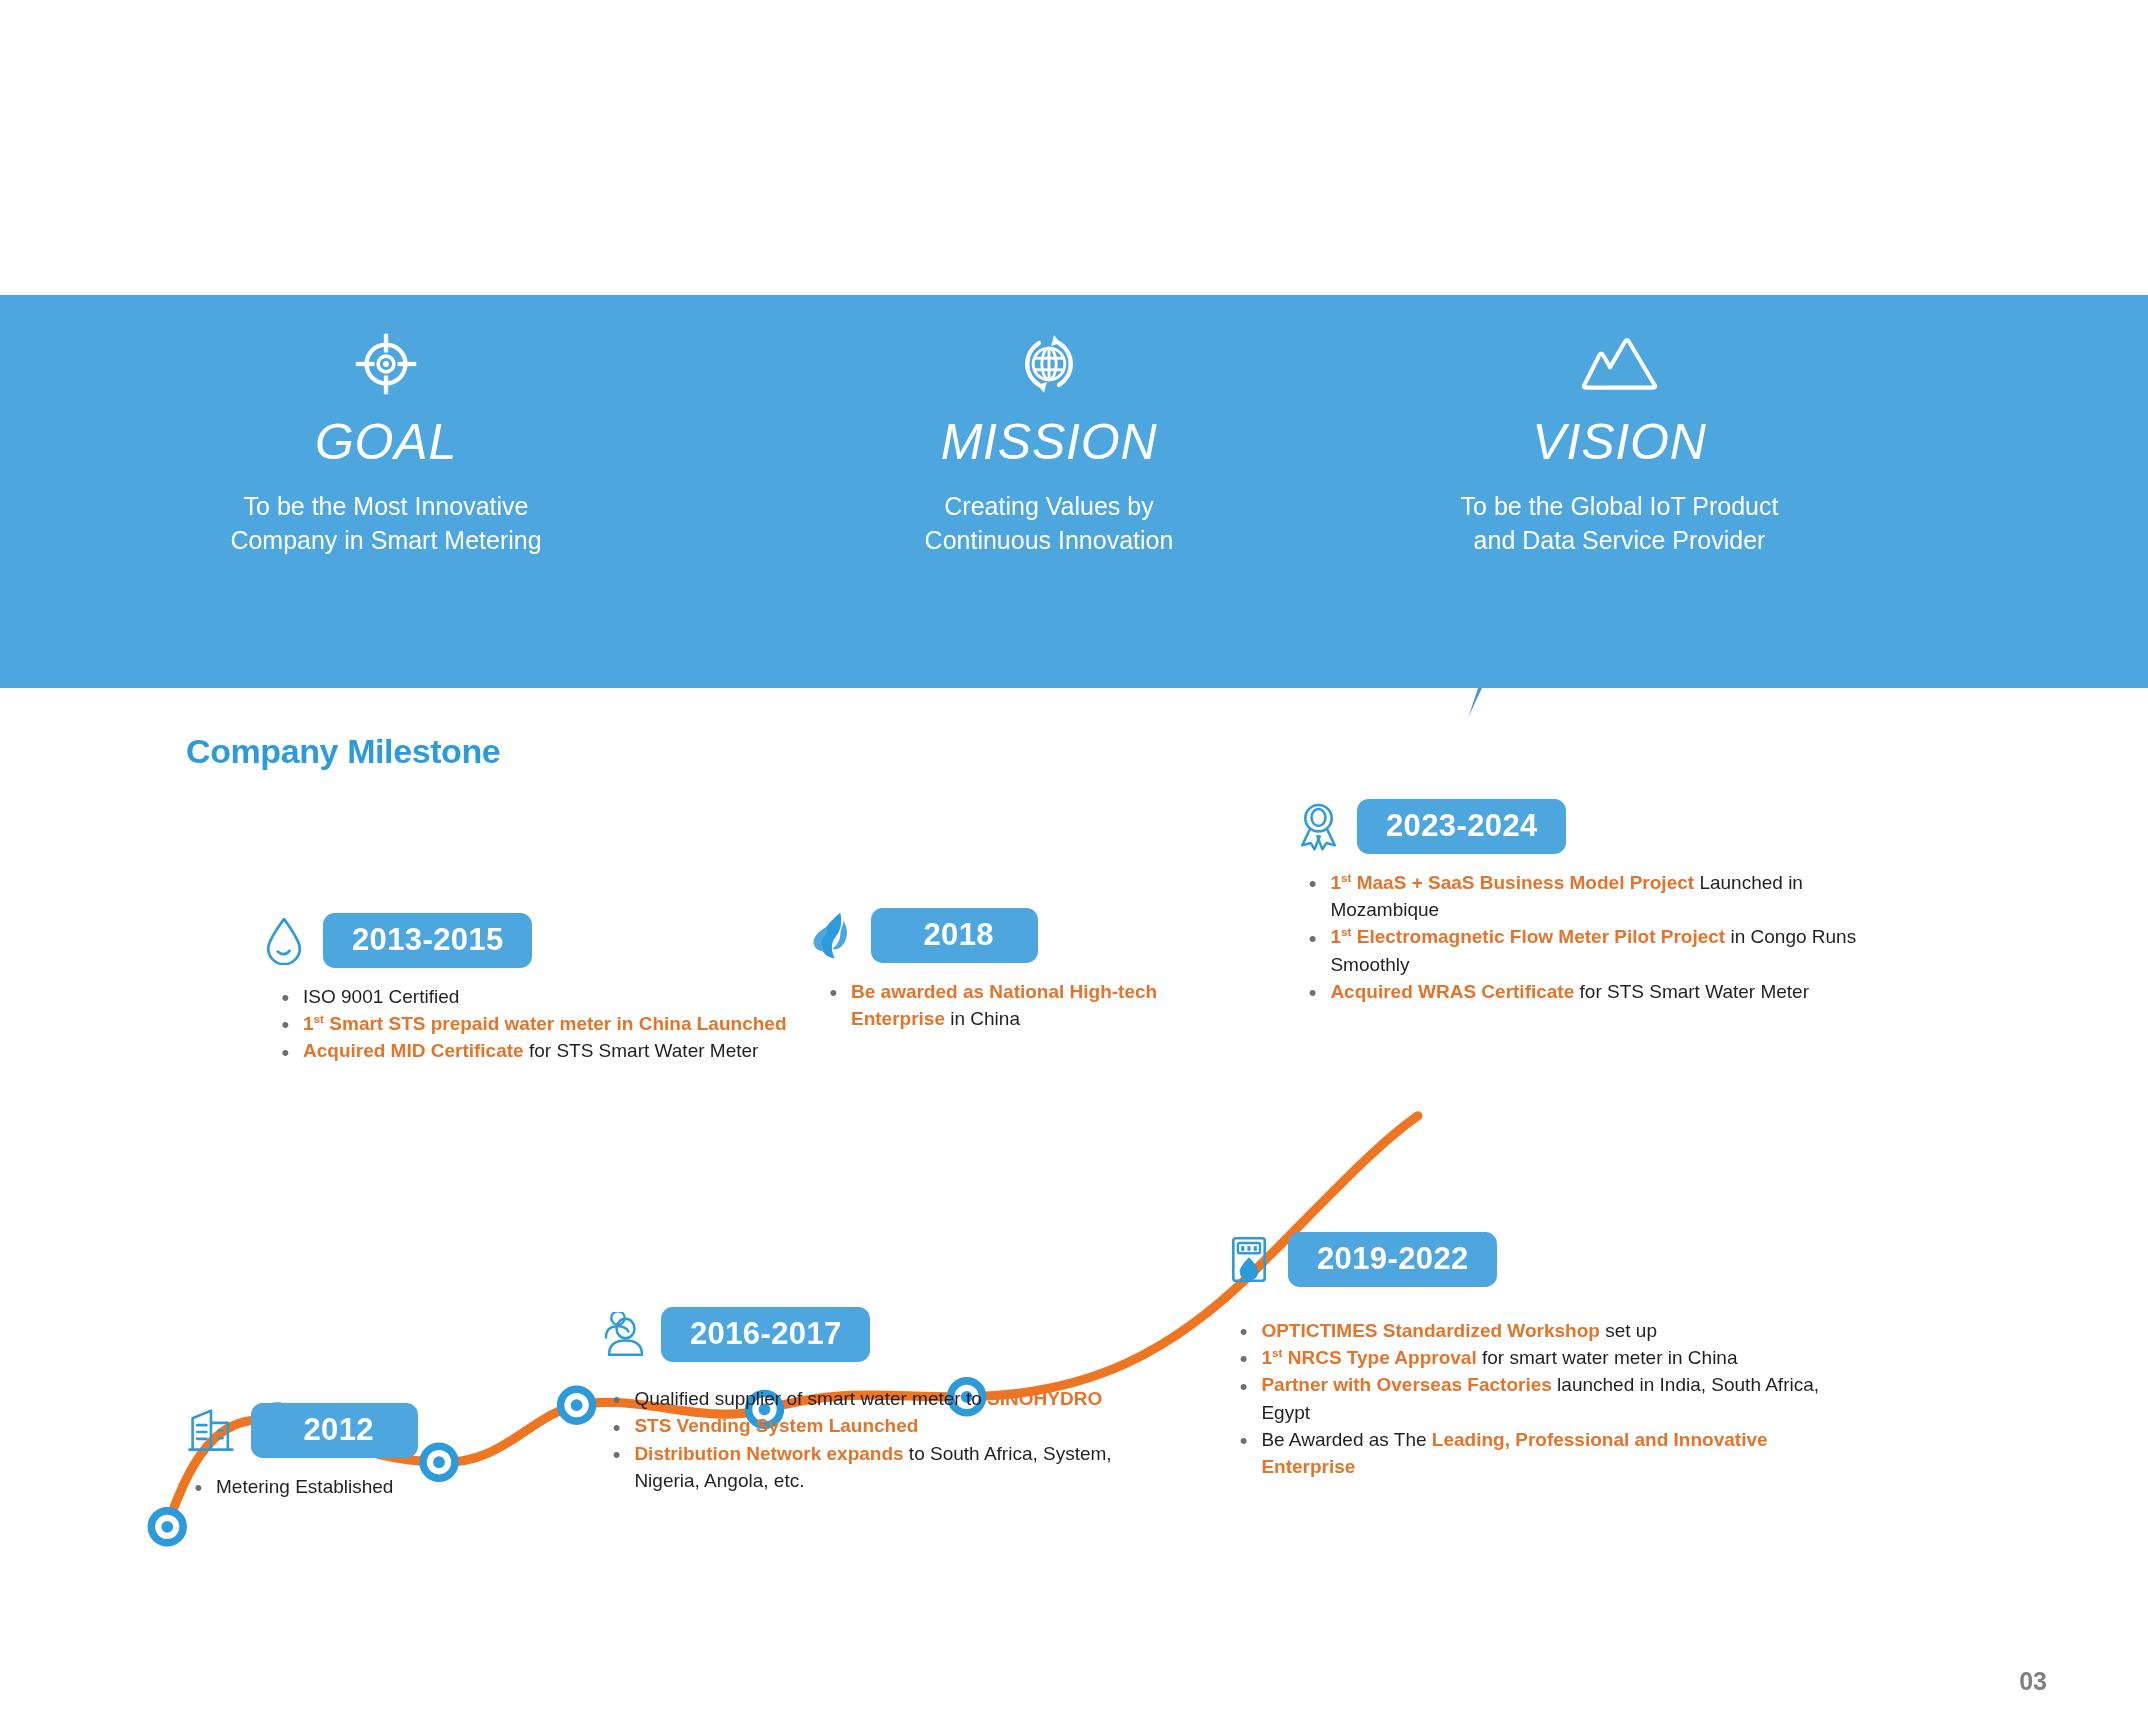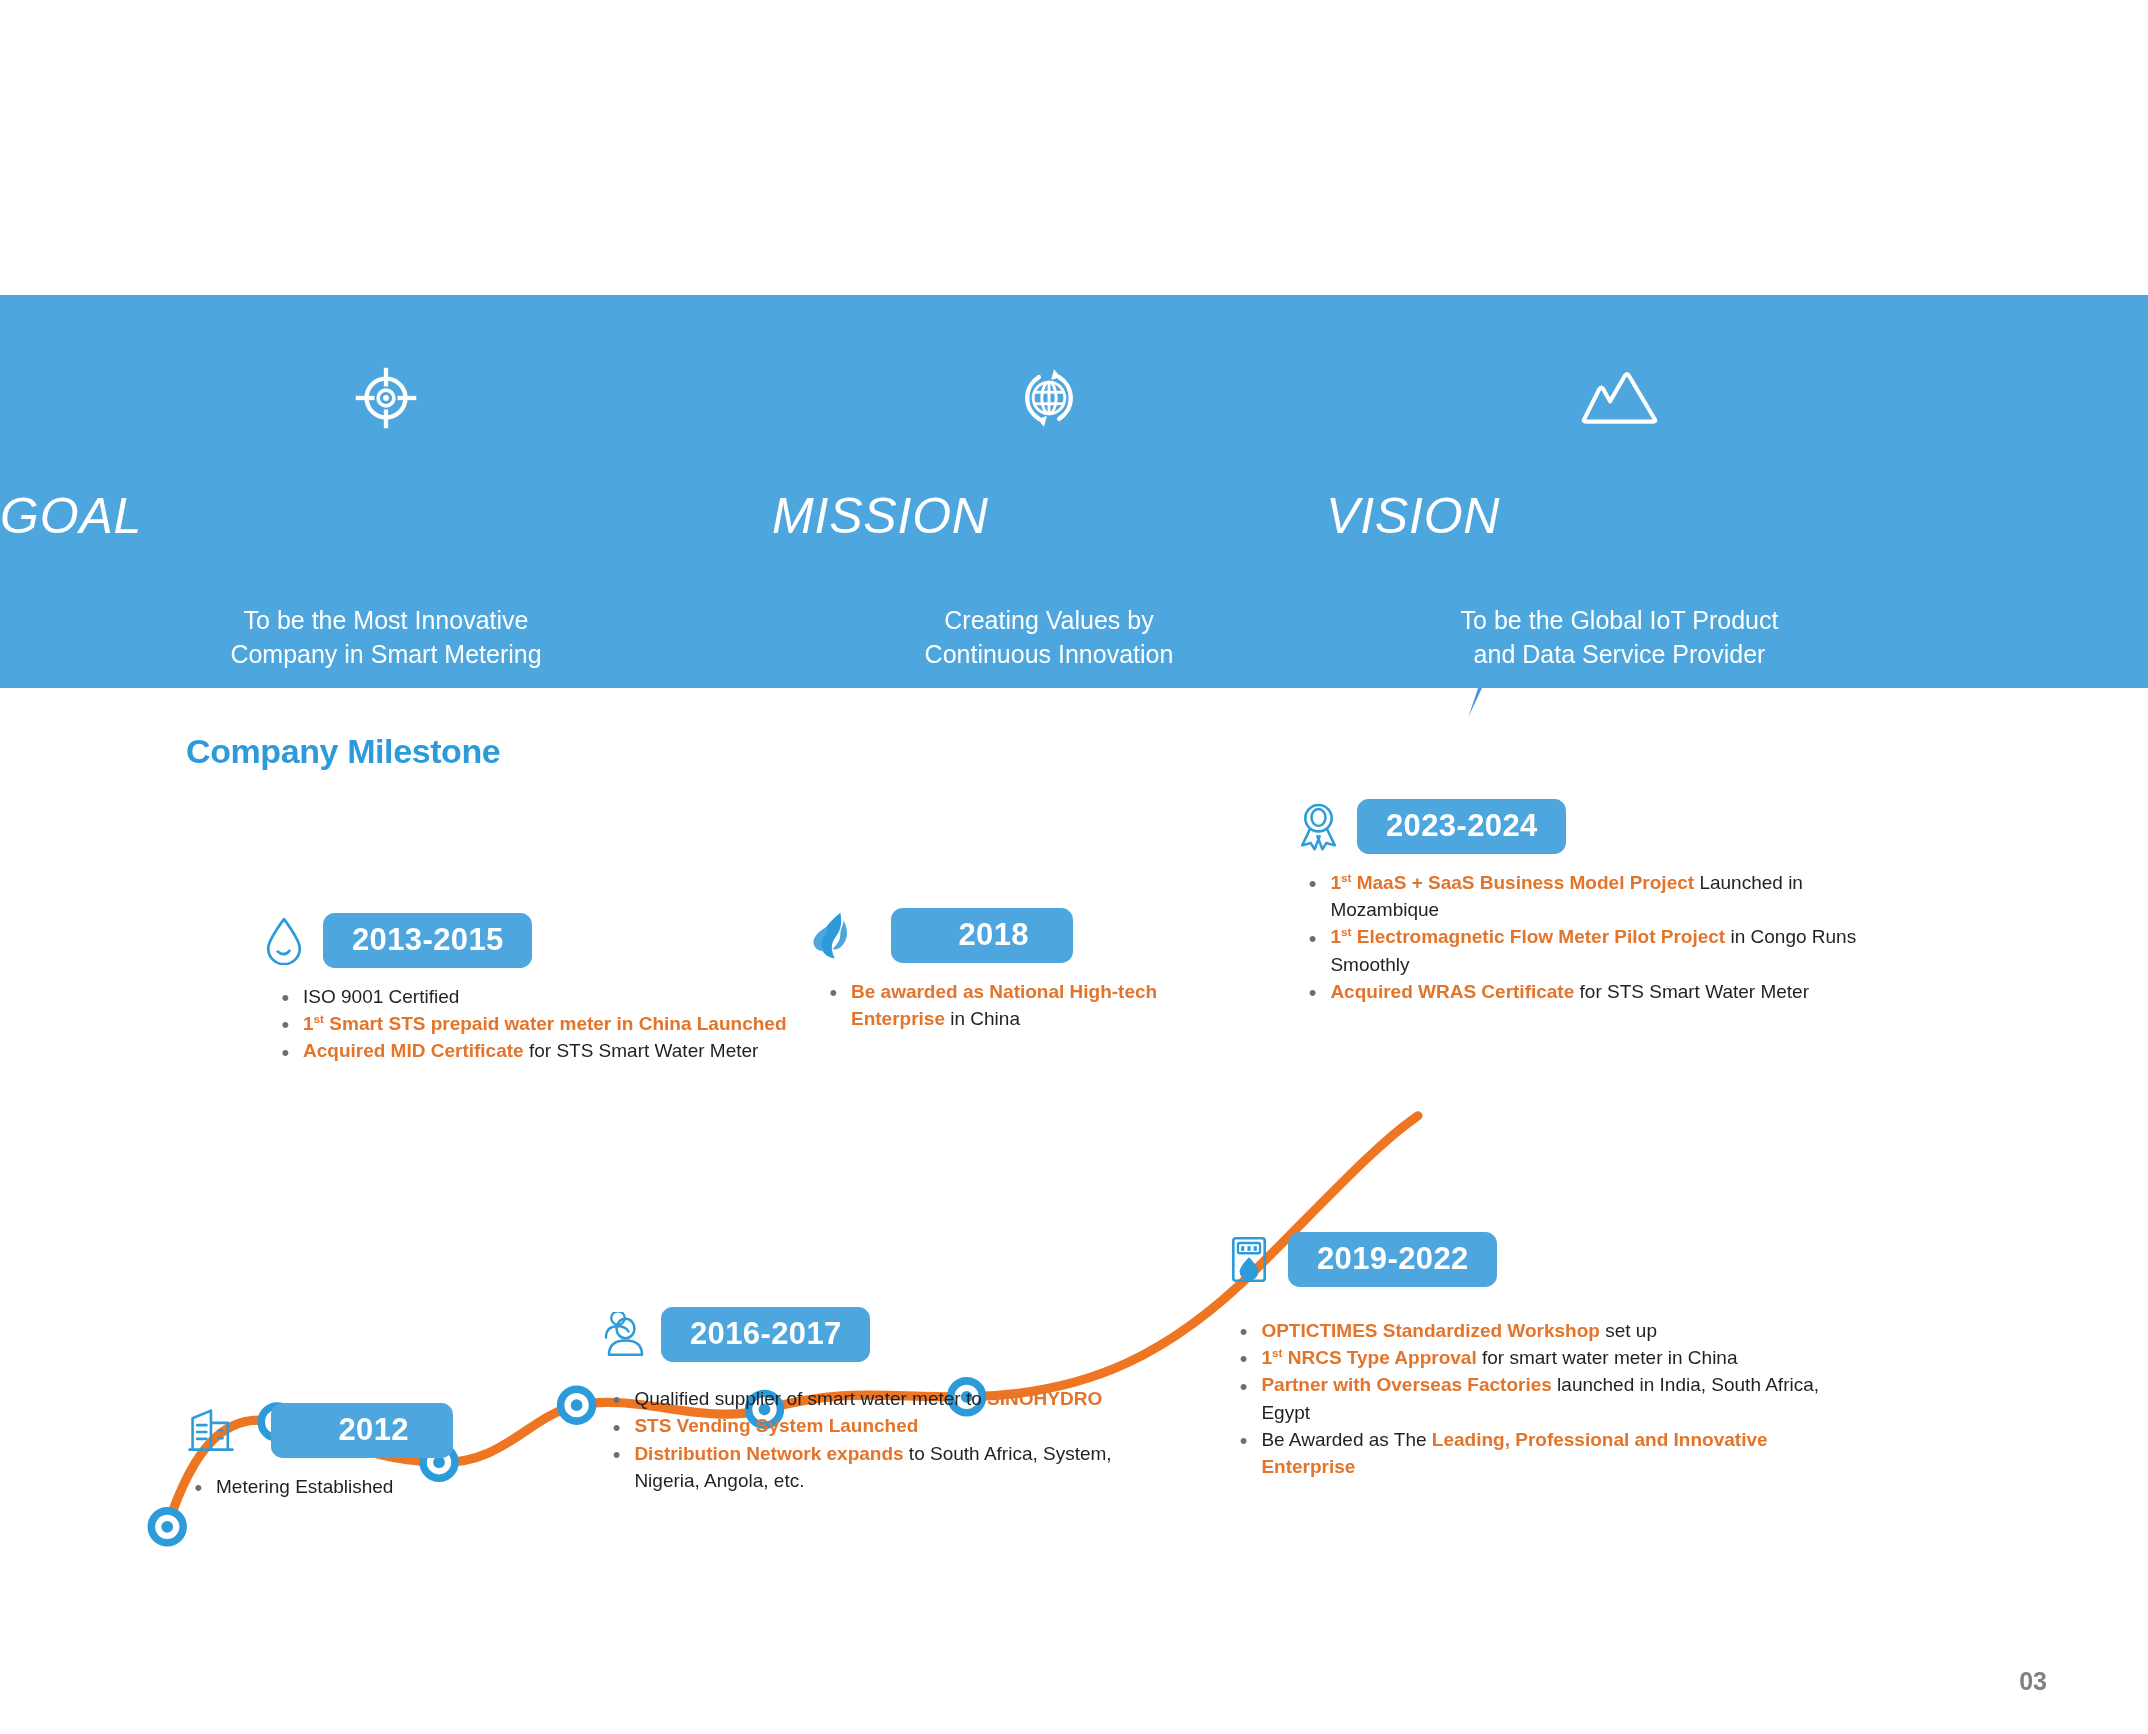--- a/index.html
+++ b/index.html
@@ -24,22 +24,22 @@
   }
   .banner-cols {
     position: absolute; inset: 0;
     display: flex;
     align-items: flex-start;
   }
   .banner-col {
     flex: 1 1 0;
     display: flex;
     flex-direction: column;
-    padding-top: 65px;
-    gap: 40px;
+    align-items: center;
+    padding-top: 31px;
   }
   .banner-col.col-goal    { flex: 0 0 772px; }
   .banner-col.col-mission { flex: 0 0 554px; }
   .banner-col.col-vision  { flex: 0 0 587px; }
 
   .banner-icon { height: 76px; display:flex; align-items:center; justify-content:center; }
   .banner-icon svg { display:block; }
 
   .banner-title {
     margin-top: 15px;
@@ -86,21 +86,21 @@
     background: #4EA6DE;
     color: #ffffff;
     border-radius: 11.7px;
     font-size: 31px;
     font-weight: bold;
     padding: 11px 28.5px 12.6px 28.5px;
     line-height: 1;
     letter-spacing: 0.4px;
     white-space: nowrap;
   }
-  .ms-pill.narrow { padding-left: 67px; padding-right: 44px; margin-left: 20px; }
+  .ms-pill.narrow { padding-left: 52px; padding-right: 44px; }
 
   .ms-list { margin-top: 15px; list-style: none; }
   .ms-list li {
     position: relative;
     padding-left: 25px;
     font-size: 19px;
     line-height: 1.44;
     color: #231F20;
   }
   .ms-list li::before {

